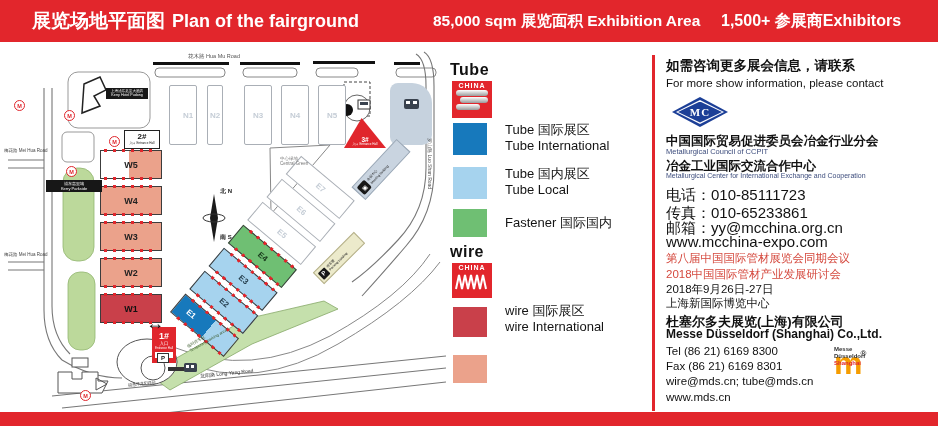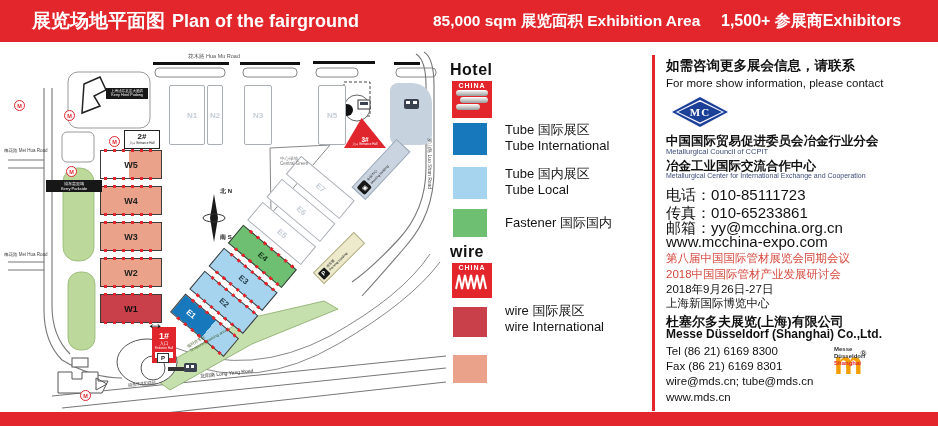--- a/index.html
+++ b/index.html
@@ -173,28 +173,31 @@
         <rect x="358" y="58" width="12" height="9" fill="#fff" stroke="#333"></rect>
         <rect x="360" y="60" width="8" height="3" fill="#39424e"></rect>
       </g>
 
       <g>
         <polygon points="214,152 218,176 214,200 210,176" fill="#1a1a1a"></polygon>
         <ellipse cx="214" cy="176" rx="11" ry="4" fill="none" stroke="#333"></ellipse>
       </g>
     </svg>
 
-    <div class="hall nhall" style="left:169px;top:43px;width:36px;height:60px;padding-left:10px;">
+    <div class="hall nhall" style="left:169px;top:43px;width:28px;height:60px;padding-left:10px;">
         <span>N1</span>
       </div>
     <div class="hall nhall" style="left:207px;top:43px;width:16px;height:60px;">
         <span>N2</span>
       </div>
     <div class="hall nhall" style="left:244px;top:43px;width:28px;height:60px;">
         <span>N3</span>
+      </div>
+    <div class="hall nhall" style="left:281px;top:43px;width:28px;height:60px;">
+        <span>N4</span>
       </div>
     <div class="hall nhall" style="left:318px;top:43px;width:28px;height:60px;">
         <span>N5</span>
       </div>
 
     <div class="hall whall c-w5 tickh" style="top:108px;">
         <span>W5</span>
       </div>
     <div class="hall whall c-wire-l tickh" style="top:144px;">
         <span>W4</span>
@@ -296,21 +299,21 @@
     <div class="metro" style="left:64px;top:68px;">M</div>
     <div class="metro" style="left:109px;top:94px;">M</div>
     <div class="metro" style="left:66px;top:124px;">M</div>
     <div class="metro" style="left:80px;top:348px;">M</div>
 
     <div class="pbox">P</div>
     <div class="abs" style="left:146px;top:272px;font-size:18px;font-weight:bold;color:#111;line-height:1;">↔</div>
   </div>
 
   <div id="legend">
-    <div class="logo-word" style="top:6px;">Hotel</div>
+    <div class="logo-word" style="top:6px;">Tube</div>
     <div class="logo-box" style="top:26px;height:37px;">
       <span class="ch">CHINA</span>
       <div class="tb" style="width:32px;"></div>
       <div class="tb" style="width:28px;margin-left:8px;"></div>
       <div class="tb" style="width:24px;margin-left:4px;"></div>
     </div>
 
     <div class="lgd-sq" style="top:68px;height:32px;background:#1779BC;"></div>
     <div class="lgd-tx" style="top:67px;">
       <span>Tube 国际展区</span><br>

